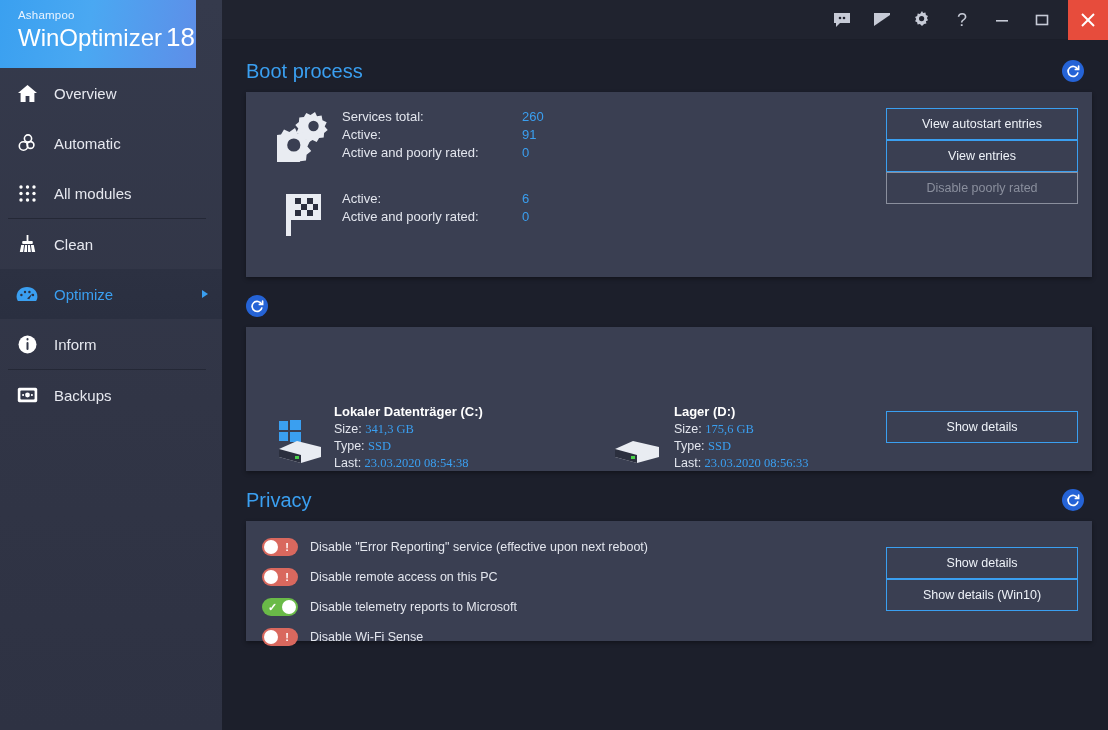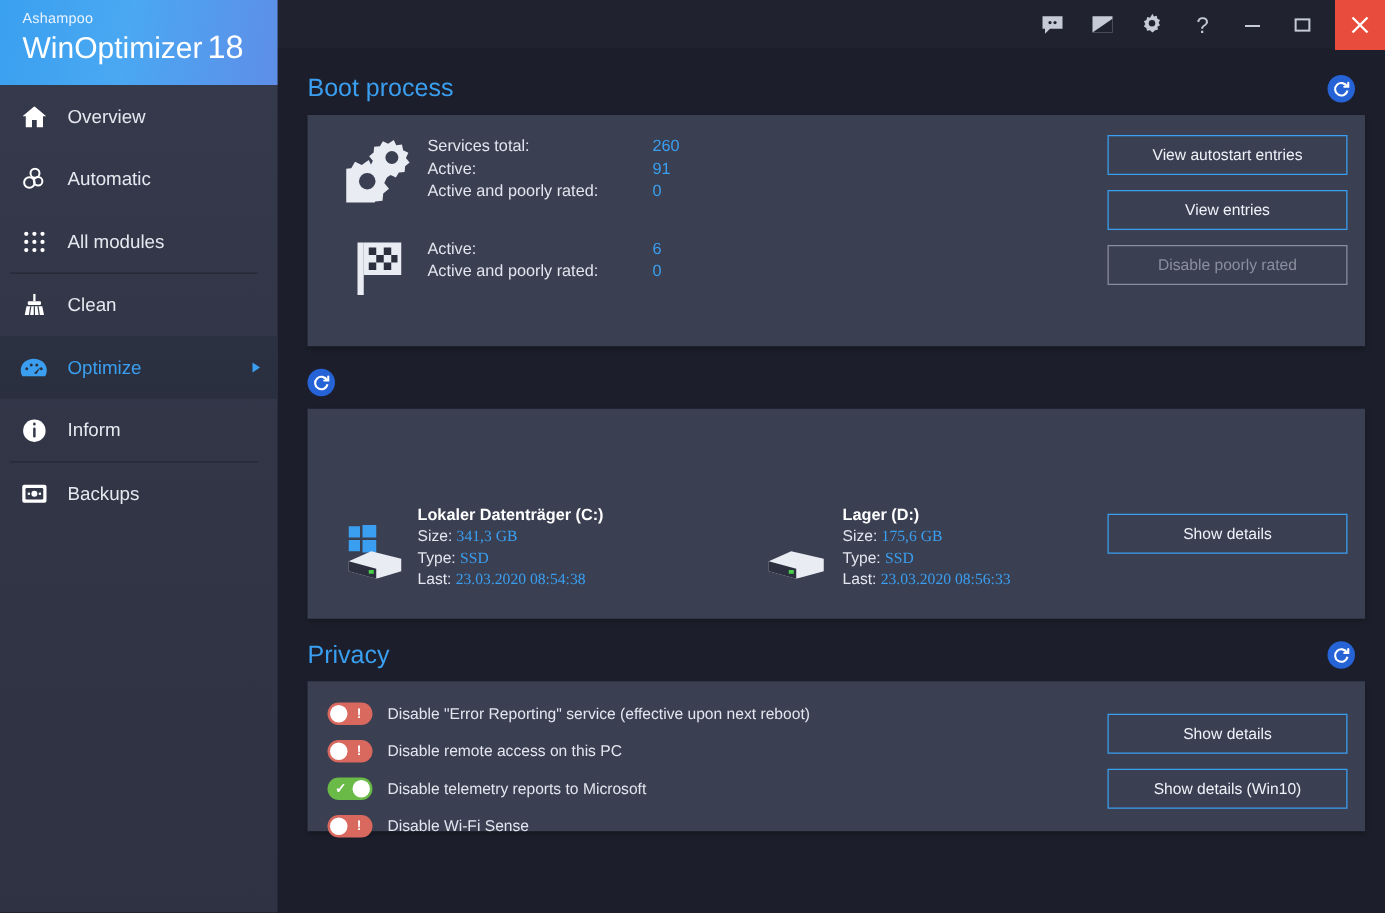--- a/index.html
+++ b/index.html
@@ -17,21 +17,21 @@
   }
 
   
   #sidebar {
     width: 222px; height: 730px;
     background: linear-gradient(180deg,#353a4c 0%, #313546 55%, #2e3243 100%);
     position: relative;
     flex: 0 0 222px;
   }
   #logo {
-    height: 68px; width: 222px;
+    height: 68px; width: 196px;
     background: linear-gradient(100deg,#3aa0f0 0%, #4aa8f2 45%, #5e8ee8 100%);
     padding: 8px 0 0 18px;
     color: #fff;
   }
   #logo .brand {
     font-size: 11.5px; letter-spacing: .2px; color: #eaf4ff; line-height: 14px;
   }
   #logo .product {
     font-size: 24px; font-weight: 300; line-height: 30px; color: #ffffff;
     white-space: nowrap;
@@ -108,31 +108,31 @@
   .boot-row { display: flex; align-items: flex-start; padding-left: 24px; }
   .boot-row + .boot-row { margin-top: 28px; }
   .boot-ico { width: 72px; flex: 0 0 72px; display: flex; justify-content: center; padding-top: 2px; }
   .stat-table { font-size: 13px; line-height: 18px; }
   .stat-line { display: flex; }
   .stat-line .k { color: #e3e6ee; width: 180px; flex: 0 0 180px; }
   .stat-line .v { color: #3a9ff0; }
 
   .btn-col {
     position: absolute; right: 14px; top: 16px;
-    display: flex; flex-direction: column; gap: 12px;
+    display: flex; flex-direction: column; gap: 0;
   }
   .btn {
     width: 192px; height: 32px; line-height: 30px; text-align: center;
     border: 1px solid #3a9ff0; color: #eef2f8; font-size: 12.5px;
     background: transparent;
   }
   .btn.disabled { border-color: #8a8f9d; color: #8a8f9d; }
 
   
-  #defrag-panel { height: 168px; }
+  #defrag-panel { height: 144px; }
   .drives { display: flex; padding: 76px 0 0 14px; }
   .drive { display: flex; align-items: flex-start; }
   .drive .dico { width: 74px; flex: 0 0 74px; display: flex; justify-content: center; padding-top: 16px; }
   .drive .dinfo { font-size: 12.5px; line-height: 17px; }
   .drive .dname { color: #ffffff; font-weight: bold; font-size: 13px; margin-bottom: 1px; }
   .drive .dline .k { color: #e3e6ee; }
   .drive .dline .v { color: #3a9ff0; font-family: Liberation Serif, serif; }
   #defrag-panel .btn-col { top: 84px; }
 
   

